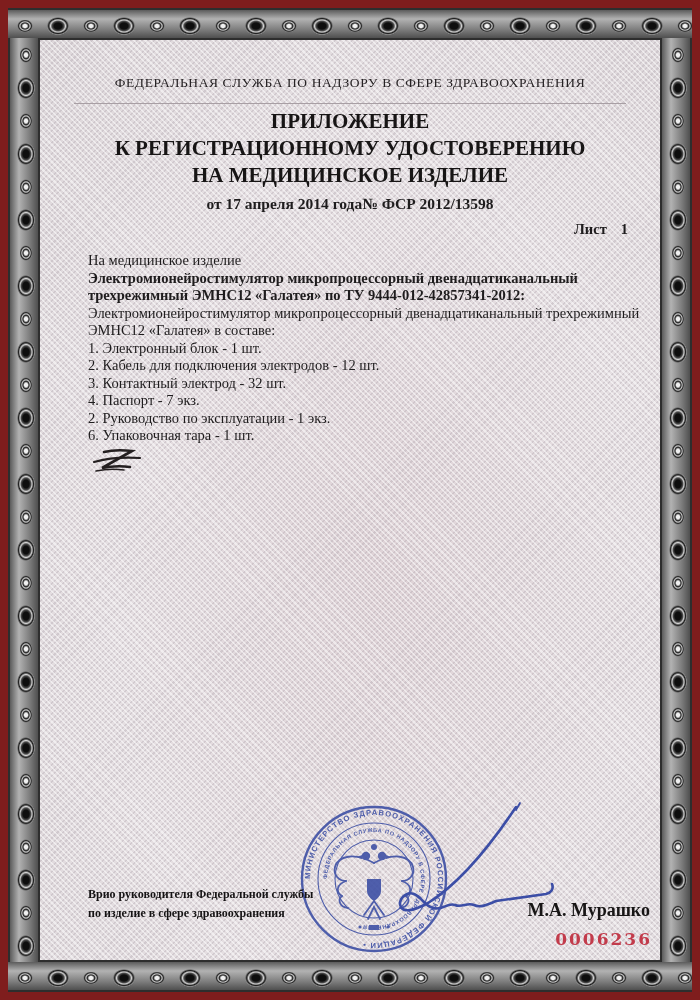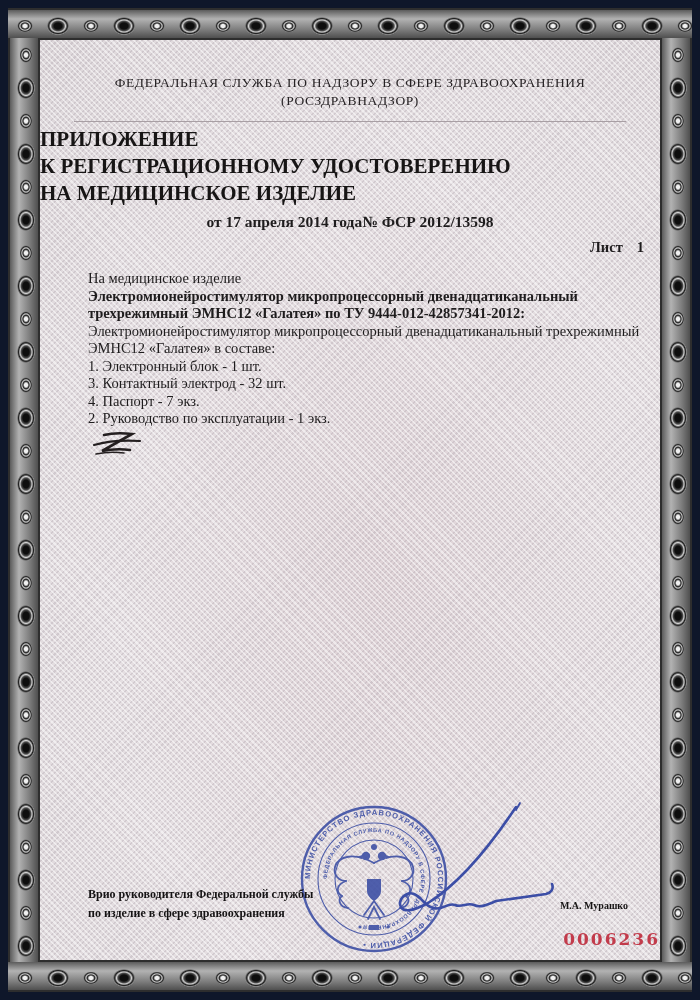--- a/index.html
+++ b/index.html
@@ -1,16 +1,16 @@
 <!DOCTYPE html>
 <html><head>
 <meta charset="utf-8">
 <style>
   html,body{margin:0;padding:0;background:#ffffff;}
-  .page{position:relative;width:700px;height:1000px;background:#0f172a;overflow:hidden;
+  .page{position:relative;width:700px;height:1000px;background:#7f1d1d;overflow:hidden;
         font-family:"Liberation Serif", serif;color:#1e1c1d;}
 
   
   .fb{position:absolute;box-sizing:border-box;}
   .fb-h{left:8px;right:8px;height:32px;
     background-color:#8f8f8f;
     background-image:
       radial-gradient(ellipse 11px 9px at 17px 16px, #f0f0f0 0 18%, #1a1a1a 34%, #cfcfcf 46%, #242424 58%, #808080 68%, rgba(0,0,0,0) 72%),
       radial-gradient(ellipse 15px 12px at 50px 16px, #0e0e0e 0 26%, #4a4a4a 40%, #d4d4d4 50%, #1c1c1c 62%, #8a8a8a 72%, rgba(0,0,0,0) 76%),
       linear-gradient(180deg,#5c5c5c 0,#b2b2b2 32%,#7d7d7d 70%,#4f4f4f 100%);
@@ -31,52 +31,51 @@
   .paper{position:absolute;inset:40px;
     background-color:#e3dcdf;
     background-image:
       repeating-linear-gradient(45deg, rgba(255,255,255,0.5) 0 1.5px, rgba(255,255,255,0) 1.5px 4px),
       repeating-linear-gradient(135deg, rgba(167,156,166,0.30) 0 1.5px, rgba(0,0,0,0) 1.5px 4px),
       radial-gradient(ellipse at 55% 60%, #ded2d6 0%, #e5dfe2 55%, #ddd7da 100%);
     }
 
   .agency{margin-top:34px;text-align:center;font-size:13.5px;letter-spacing:0.6px;color:#262224;line-height:18px;}
   .rule{width:552px;margin:11px auto 0 auto;border:0;border-top:1px solid #a89fa4;height:0;}
-  .doc-title{margin-top:4px;font-weight:bold;font-size:21px;line-height:27px;color:#171515;}
+  .doc-title{margin-top:4px;text-align:center;font-weight:bold;font-size:21px;line-height:27px;color:#171515;}
   .meta-row{margin-top:6px;display:flex;justify-content:center;font-weight:bold;font-size:15.5px;}
-  .sheet-row{margin-top:8px;text-align:right;padding-right:16px;font-weight:bold;font-size:14.5px;}
+  .sheet-row{margin-top:8px;text-align:right;padding-right:32px;font-weight:bold;font-size:14.5px;}
   .sheet-row .num{display:inline-block;margin-left:14px;}
 
   .body-block{margin:14px 20px 0 48px;font-size:14.5px;line-height:17.5px;max-width:572px;}
   .body-block .b{font-weight:bold;}
   .list-line{margin:0;}
   .zmark{margin:1px 0 0 2px;display:block;}
 
   
   .pos-text{position:absolute;left:48px;top:845px;font-weight:bold;font-size:12px;line-height:19px;width:330px;color:#151314;}
-  .signer{position:absolute;right:32px;top:860px;font-weight:bold;font-size:10px;color:#171515;}
-  .serial{position:absolute;right:0;top:889px;font-weight:bold;font-size:17px;letter-spacing:2px;color:#c23b4b;font-family:"DejaVu Serif", serif;}
+  .signer{position:absolute;right:10px;top:860px;font-weight:bold;font-size:18px;color:#171515;}
+  .serial{position:absolute;right:8px;top:889px;font-weight:bold;font-size:17px;letter-spacing:2px;color:#c23b4b;font-family:"DejaVu Serif", serif;}
   .stamp{position:absolute;left:258px;top:763px;width:152px;height:152px;opacity:0.9;}
   .sig-svg{position:absolute;left:330px;top:755px;width:230px;height:160px;}
 </style>
 </head>
 <body>
 
 <div class="page">
 
   <div class="fb fb-h fb-top"></div>
   <div class="fb fb-h fb-bottom"></div>
   <div class="fb fb-v fb-left"></div>
   <div class="fb fb-v fb-right"></div>
 
   <div class="paper">
 
     <div class="agency">
       <div>ФЕДЕРАЛЬНАЯ СЛУЖБА ПО НАДЗОРУ В СФЕРЕ ЗДРАВООХРАНЕНИЯ</div>
-      <div>(РОСЗДРАВНАДЗОР)</div>
     </div>
 
     <hr class="rule">
 
     <div class="doc-title">
       <div>ПРИЛОЖЕНИЕ</div>
       <div>К РЕГИСТРАЦИОННОМУ УДОСТОВЕРЕНИЮ</div>
       <div>НА МЕДИЦИНСКОЕ ИЗДЕЛИЕ</div>
     </div>
 
@@ -87,23 +86,25 @@
 
     <div class="sheet-row">
       <span>Лист</span><span class="num">1</span>
     </div>
 
     <div class="body-block">
       <p class="list-line">На медицинское изделие</p>
       <p class="list-line b">Электромионейростимулятор микропроцессорный двенадцатиканальный трехрежимный ЭМНС12 «Галатея» по ТУ 9444-012-42857341-2012:</p>
       <p class="list-line">Электромионейростимулятор микропроцессорный двенадцатиканальный трехрежимный ЭМНС12 «Галатея» в составе:</p>
       <p class="list-line">1. Электронный блок - 1 шт.</p>
+      <p class="list-line">2. Кабель для подключения электродов - 12 шт.</p>
       <p class="list-line">3. Контактный электрод - 32 шт.</p>
       <p class="list-line">4. Паспорт - 7 экз.</p>
       <p class="list-line">2. Руководство по эксплуатации - 1 экз.</p>
+      <p class="list-line">6. Упаковочная тара - 1 шт.</p>
       <svg class="zmark" width="54" height="30" viewBox="0 0 54 30">
         <path d="M14,6 C22,4 34,4 42,5 L12,22 C22,20 32,20 40,21" fill="none" stroke="#241f20" stroke-width="2.6" stroke-linecap="round"></path>
         <path d="M4,16 C18,12 36,11 50,12" fill="none" stroke="#241f20" stroke-width="2.2" stroke-linecap="round"></path>
         <path d="M6,25 C16,23 26,23 34,24" fill="none" stroke="#241f20" stroke-width="1.6" stroke-linecap="round"></path>
       </svg>
     </div>
 
     <svg class="stamp" viewBox="0 0 152 152">
       <g stroke="#3e50a5" fill="none">
         <circle cx="76" cy="76" r="72" stroke-width="2.4"></circle>

